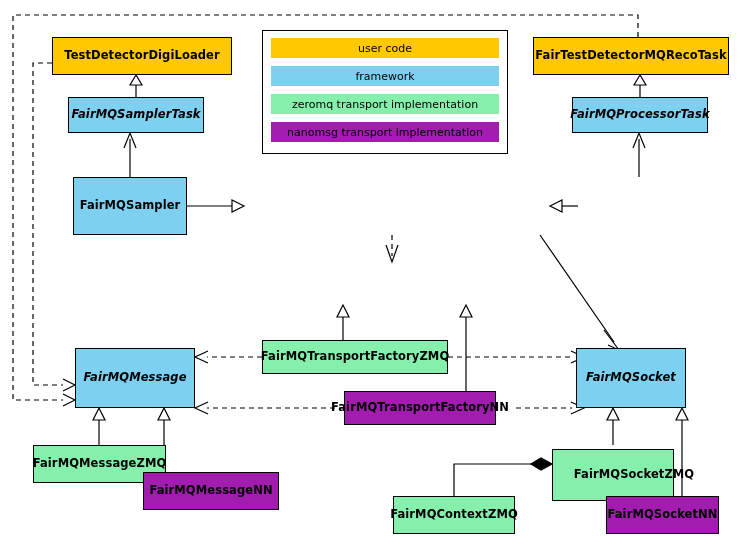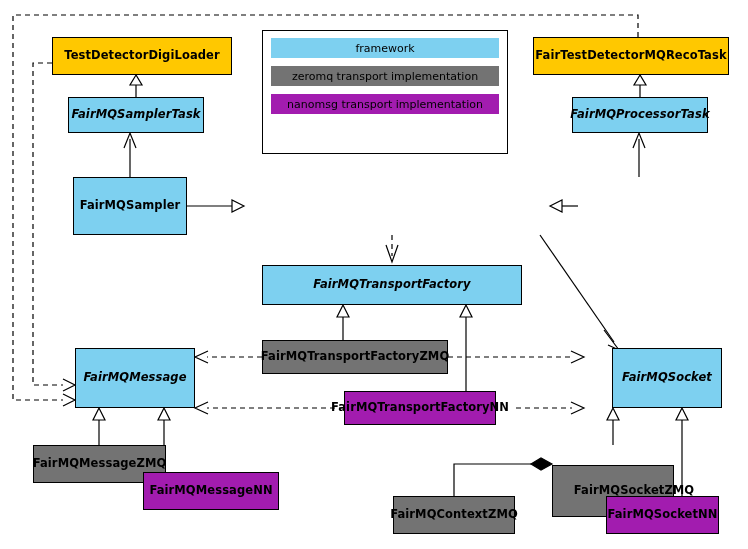--- a/index.html
+++ b/index.html
@@ -20,21 +20,21 @@
     font-size:11.5px;
     font-weight:bold;
     color:#000000;
     line-height:1.15;
     letter-spacing:.1px;
     z-index:3;
   }
   .node.abstract{font-style:italic;}
   .c-user{background:#ffc800;}
   .c-framework{background:#7dd0f0;}
-  .c-zmq{background:#737373;}
+  .c-zmq{background:#86efac;}
   .c-nn{background:#a21caf;}
 
   #legend{
     position:absolute;
     left:262px;top:30px;width:246px;height:124px;
     box-sizing:border-box;
     border:1px solid #000000;
     background:#ffffff;
     z-index:4;
     padding:7px 8px;
@@ -191,39 +191,39 @@
   <div class="node c-user" style="left:533px;top:37px;width:196px;height:38px;">FairTestDetectorMQRecoTask</div>
 
   <div class="node c-framework abstract" style="left:68px;top:97px;width:136px;height:36px;">FairMQSamplerTask</div>
 
   <div class="node c-framework abstract" style="left:572px;top:97px;width:136px;height:36px;">FairMQProcessorTask</div>
 
   <div class="node c-framework" style="left:73px;top:177px;width:114px;height:58px;">FairMQSampler</div>
 
 
 
-  <div class="node c-framework abstract" style="left:262px;top:265px;width:260px;height:40px;">FairMQTransportFactory</div>
 
   <div class="node c-zmq" style="left:262px;top:340px;width:186px;height:34px;">FairMQTransportFactoryZMQ</div>
 
   <div class="node c-nn" style="left:344px;top:391px;width:152px;height:34px;">FairMQTransportFactoryNN</div>
 
   <div class="node c-framework abstract" style="left:75px;top:348px;width:120px;height:60px;">FairMQMessage</div>
 
-  <div class="node c-framework abstract" style="left:612px;top:348px;width:110px;height:60px;">FairMQSocket</div>
+  <div class="node c-framework abstract" style="left:576px;top:348px;width:110px;height:60px;">FairMQSocket</div>
 
   <div class="node c-zmq" style="left:33px;top:445px;width:133px;height:38px;">FairMQMessageZMQ</div>
 
   <div class="node c-nn" style="left:103px;top:472px;width:136px;height:38px;margin-left:40px;">FairMQMessageNN</div>
 
   <div class="node c-zmq" style="left:393px;top:496px;width:122px;height:38px;">FairMQContextZMQ</div>
 
-  <div class="node c-zmq" style="left:552px;top:465px;width:122px;height:52px;padding-left:42px;">FairMQSocketZMQ</div>
+  <div class="node c-zmq" style="left:552px;top:449px;width:122px;height:52px;padding-left:42px;">FairMQSocketZMQ</div>
 
   <div class="node c-nn" style="left:606px;top:496px;width:113px;height:38px;">FairMQSocketNN</div>
 
   <div id="legend">
+    <div class="legend-row c-user">user code</div>
     <div class="legend-row c-framework">framework</div>
     <div class="legend-row c-zmq">zeromq transport implementation</div>
     <div class="legend-row c-nn">nanomsg transport implementation</div>
   </div>
 
 </div>
 
 </body></html>

